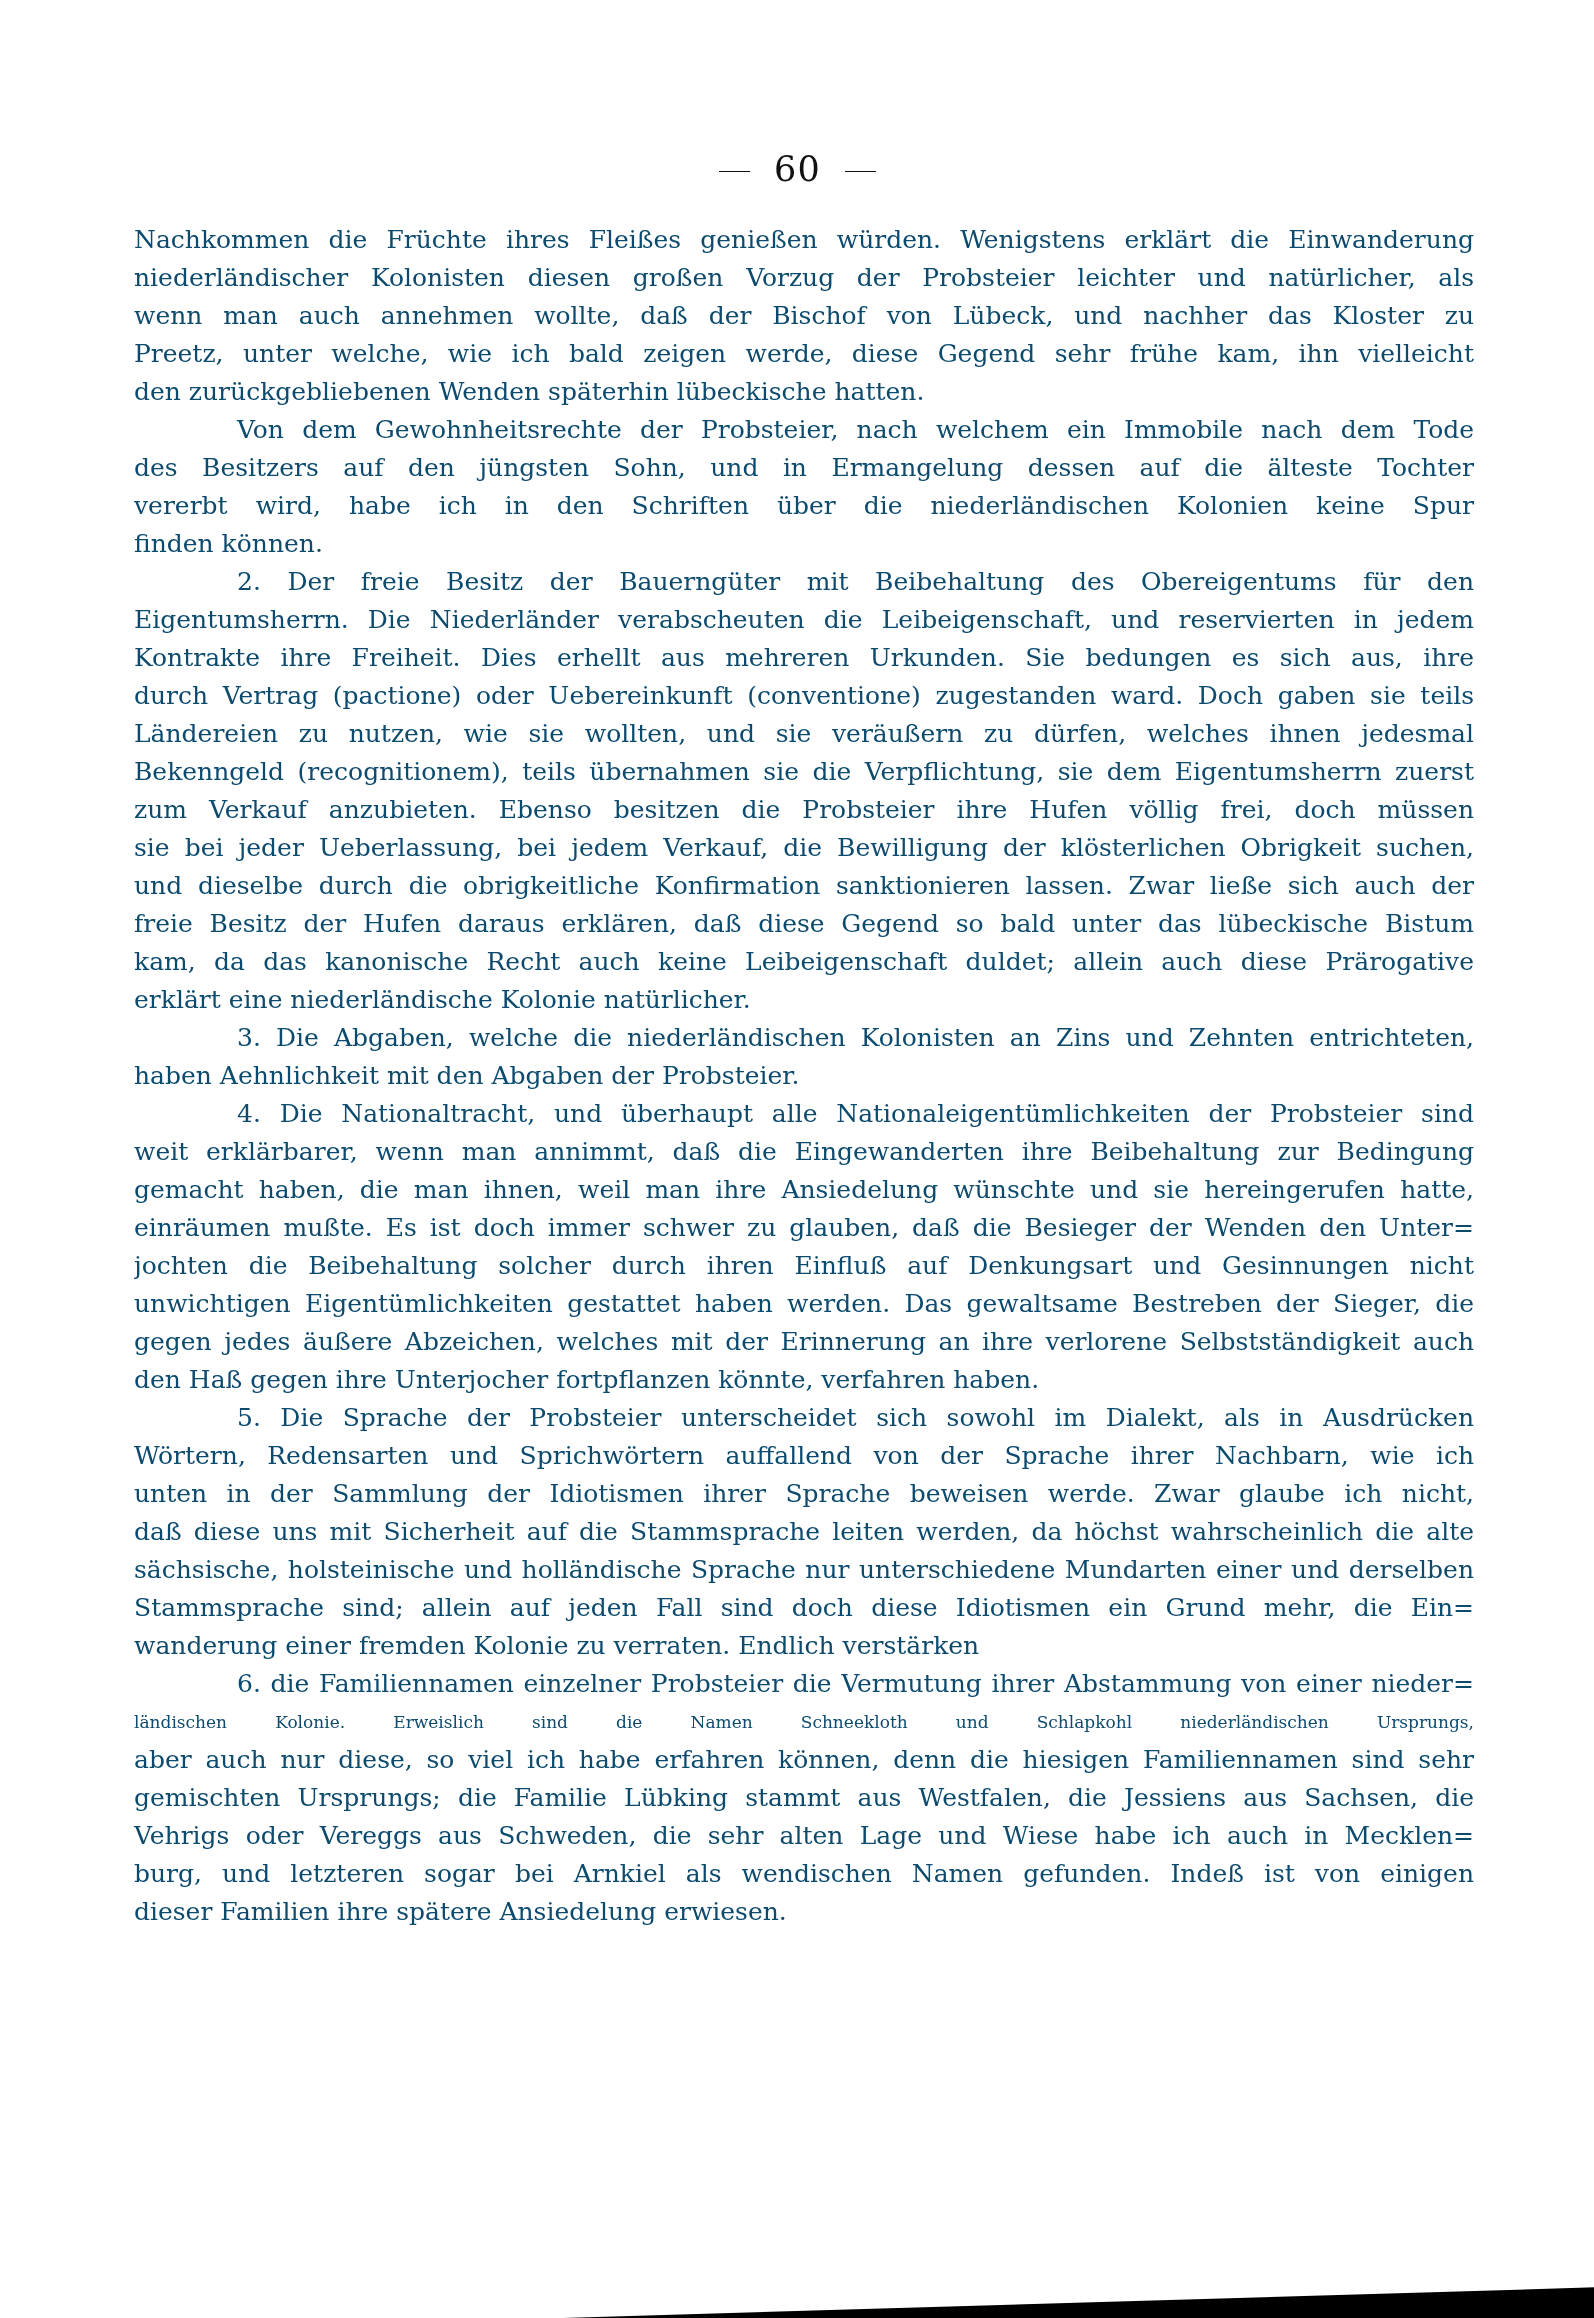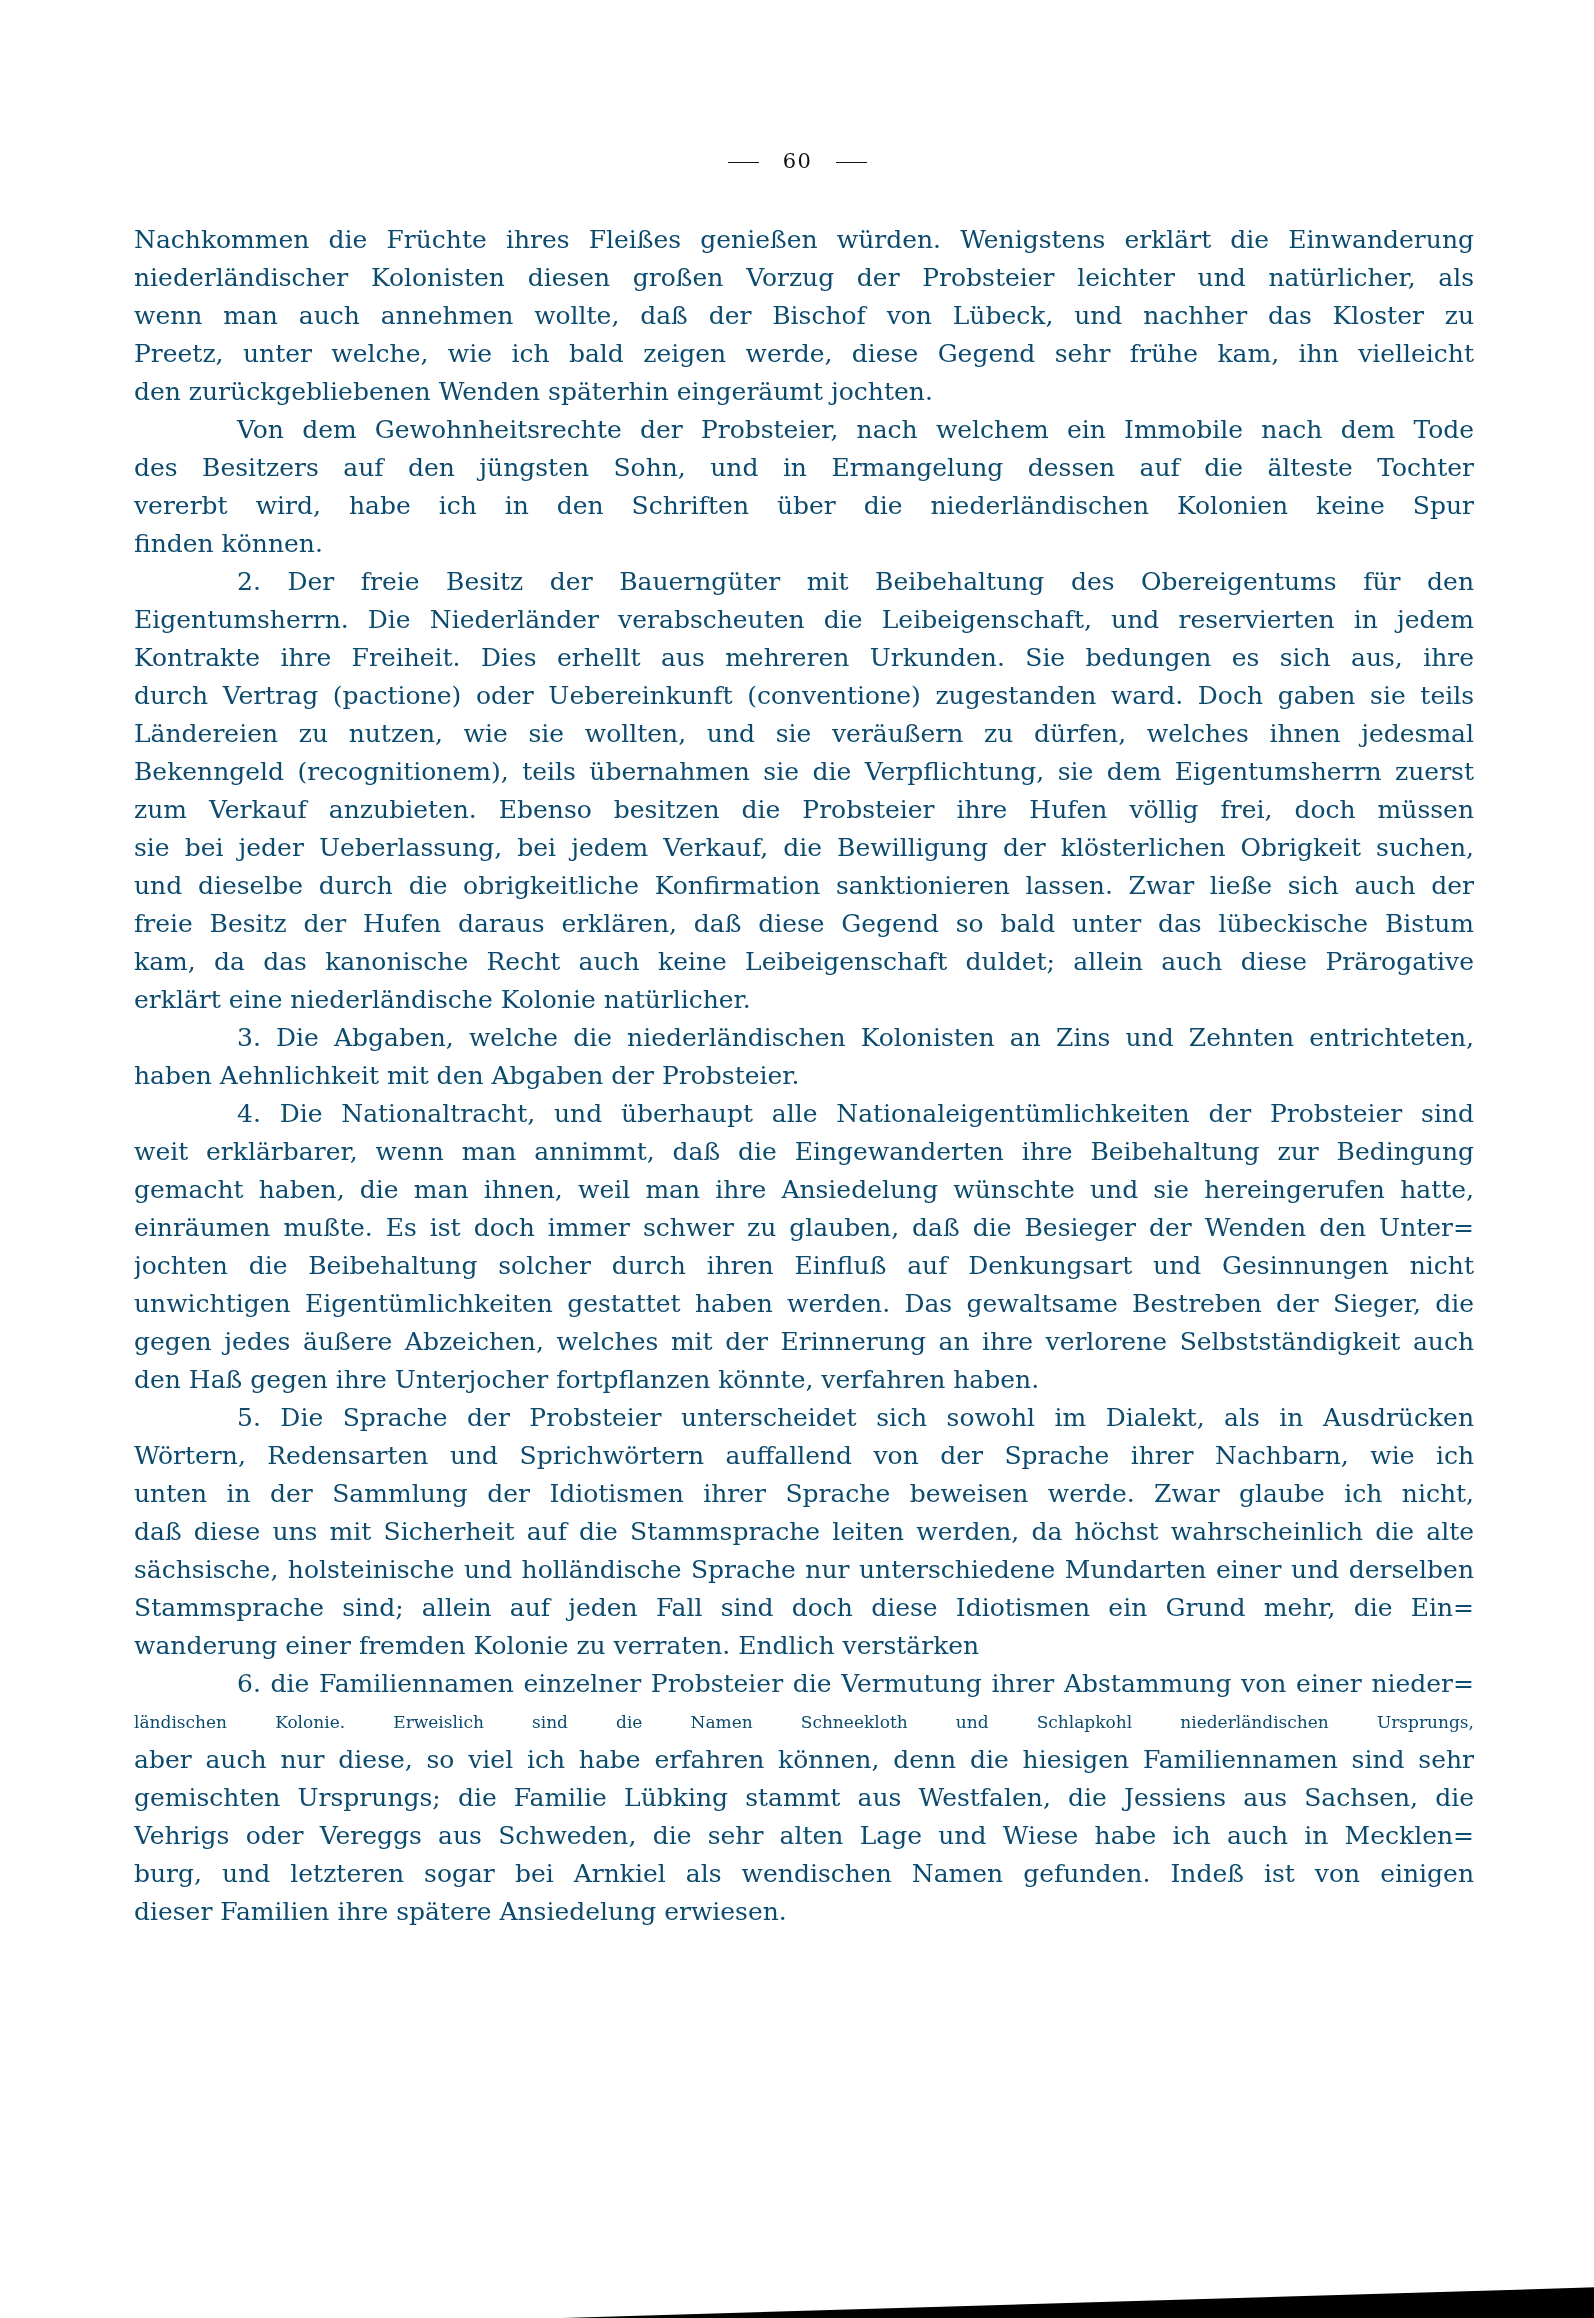--- a/index.html
+++ b/index.html
@@ -1,20 +1,20 @@
 <!DOCTYPE html>
 <html style="font-size:10px"><head>
 <meta charset="utf-8">
 <style>
   html, body { margin: 0; padding: 0; background: #ffffff; }
   body { width: 1595px; height: 2319px; position: relative; overflow: hidden; }
   .page { position: absolute; left: 0; top: 0; width: 1595px; height: 2319px; background: #fff; }
   .page-number {
     position: absolute; top: 149px; left: 0; width: 1595px; text-align: center;
-    font-family: "DejaVu Serif", serif; font-size: 21px; color: #111; letter-spacing: 1.3px;
+    font-family: "DejaVu Serif", serif; font-size: 35px; color: #111; letter-spacing: 1.3px;
   }
   .page-number .dash { display: inline-block; width: 31px; height: 1.9px; background: #111; vertical-align: middle; margin: 0 24px; }
   .body-text {
     position: absolute; left: 134px; top: 221px; width: 1340px;
     font-family: "DejaVu Serif", serif; font-size: 25px; color: #0c4a6e;
   }
   .line {
     height: 38px; line-height: 38px; white-space: nowrap;
     text-align: justify; text-align-last: justify; overflow: hidden;
     transform-origin: left center;
@@ -31,21 +31,21 @@
 <div class="page">
   <div class="page-number">
     <span class="dash"></span><span>60</span><span class="dash"></span>
   </div>
 
   <div class="body-text" id="body-text">
       <div class="line">Nachkommen die Früchte ihres Fleißes genießen würden. Wenigstens erklärt die Einwanderung</div>
       <div class="line">niederländischer Kolonisten diesen großen Vorzug der Probsteier leichter und natürlicher, als</div>
       <div class="line">wenn man auch annehmen wollte, daß der Bischof von Lübeck, und nachher das Kloster zu</div>
       <div class="line">Preetz, unter welche, wie ich bald zeigen werde, diese Gegend sehr frühe kam, ihn vielleicht</div>
-      <div class="line last">den zurückgebliebenen Wenden späterhin eingeräumt jochten.</div>
+      <div class="line last">den zurückgebliebenen Wenden späterhin lübeckische hatten.</div>
       <div class="line indent">Von dem Gewohnheitsrechte der Probsteier, nach welchem ein Immobile nach dem Tode</div>
       <div class="line">des Besitzers auf den jüngsten Sohn, und in Ermangelung dessen auf die älteste Tochter</div>
       <div class="line">vererbt wird, habe ich in den Schriften über die niederländischen Kolonien keine Spur</div>
       <div class="line last">finden können.</div>
       <div class="line indent">2. Der freie Besitz der Bauerngüter mit Beibehaltung des Obereigentums für den</div>
       <div class="line">Eigentumsherrn. Die Niederländer verabscheuten die Leibeigenschaft, und reservierten in jedem</div>
       <div class="line">Kontrakte ihre Freiheit. Dies erhellt aus mehreren Urkunden. Sie bedungen es sich aus, ihre</div>
       <div class="line">durch Vertrag (pactione) oder Uebereinkunft (conventione) zugestanden ward. Doch gaben sie teils</div>
       <div class="line">Ländereien zu nutzen, wie sie wollten, und sie veräußern zu dürfen, welches ihnen jedesmal</div>
       <div class="line">Bekenngeld (recognitionem), teils übernahmen sie die Verpflichtung, sie dem Eigentumsherrn zuerst</div>

